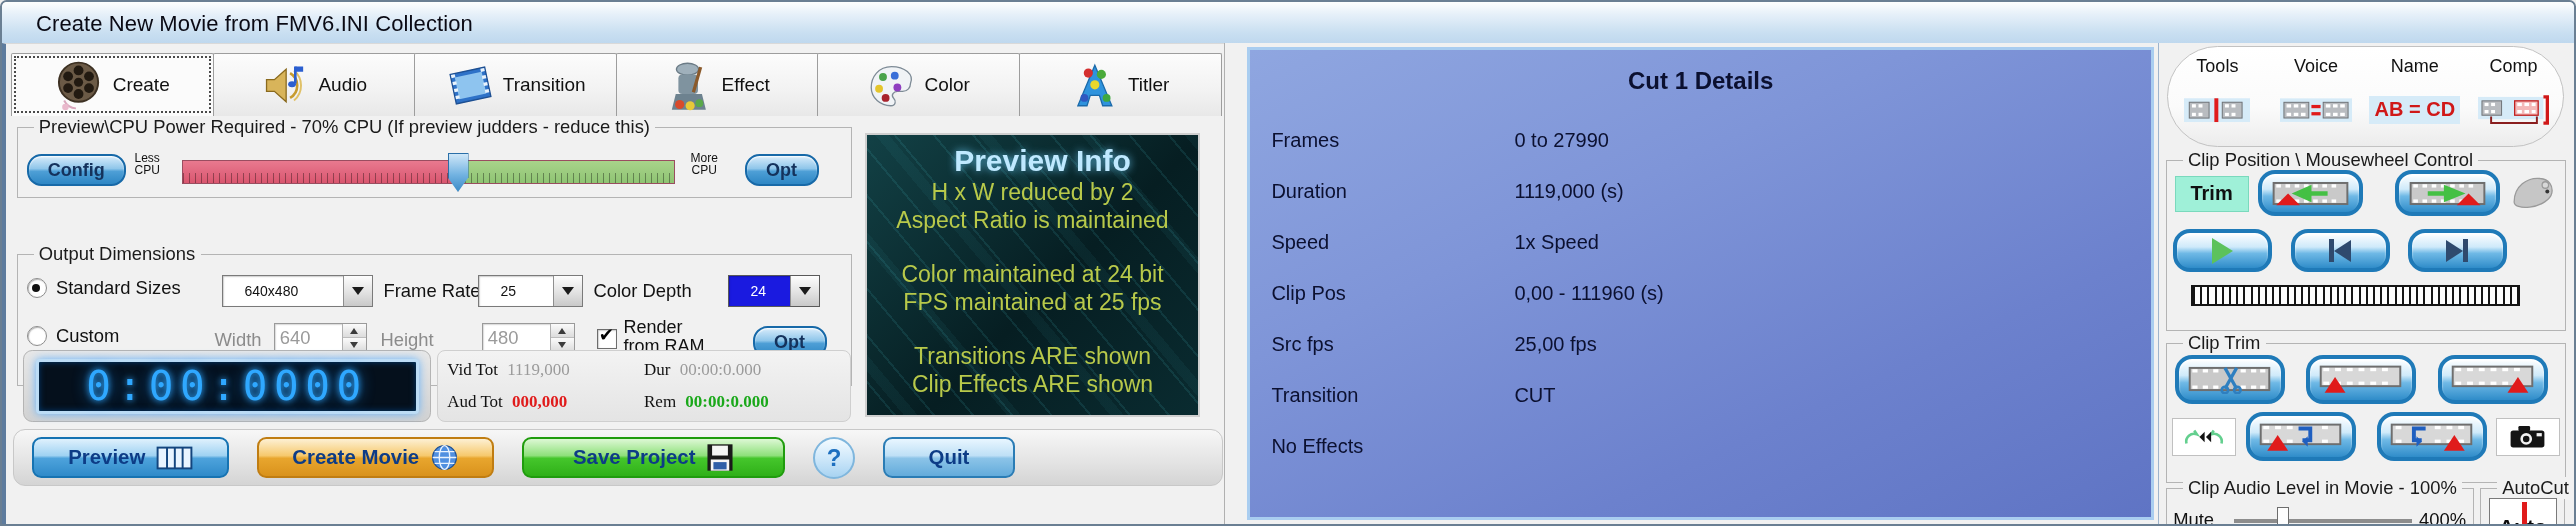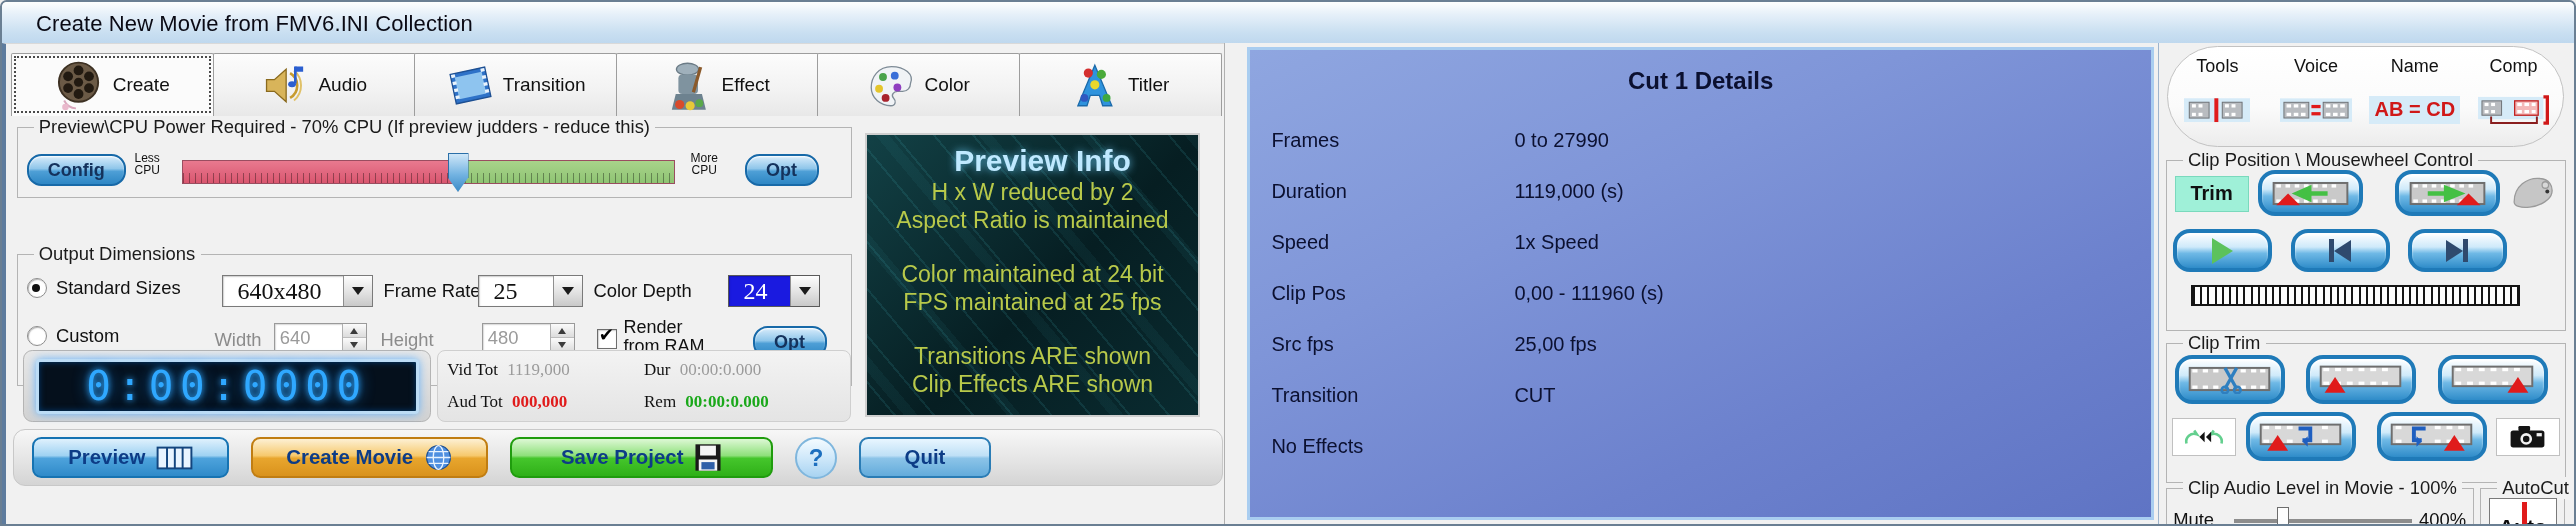--- a/index.html
+++ b/index.html
@@ -136,21 +136,21 @@
     width:8px; height:8px; border-radius:50%; background:#111;
   }
   .rlabel { font-size:18.4px; color:#111; margin-left:9.2px; white-space:nowrap; }
 
   .combo {
     position:absolute; height:32px;
     background:#fff; border:1.3px solid #7a7a7a;
     box-shadow:inset 0.7px 0.7px 1.3px rgba(0,0,0,.25);
     display:flex; align-items:center;
   }
-  .combo > .cval { flex:1; padding-left:15px; font-size:24px; color:#111; white-space:nowrap;font-family:Liberation Serif, serif; }
+  .combo > .cval { flex:1; padding-left:22px; font-size:14px; color:#111; white-space:nowrap; }
   .combo.sel { background:#1a1ae0; border-color:#5a5a5a; }
   .combo.sel > .cval { color:#fff; }
   .cbtn {
     width:29px; align-self:stretch; flex:0 0 29px;
     background:linear-gradient(#fdfdfd,#e2e2e2 55%,#c9c9c9);
     border-left:1.3px solid #8f8f8f;
     display:flex; align-items:center; justify-content:center;
   }
   .arrow-dn { width:0;height:0;border-left:6.6px solid transparent;border-right:6.6px solid transparent;border-top:8px solid #1b1b1b; }
   .arrow-up-s { width:0;height:0;border-left:4.6px solid transparent;border-right:4.6px solid transparent;border-bottom:6px solid #3c3c3c; }
@@ -249,21 +249,21 @@
     position:relative; text-align:center;
     font-size:23px; color:#b8c94a; line-height:1.22; white-space:nowrap;
   }
   .pi-gap { height:26px; }
 
   
   #actionbar {
     position:absolute; left:6.6px; top:385px; width:1210px; height:57px;
     background:linear-gradient(#f7f7f7,#e3e3e3 60%,#d4d4d4);
     border-radius:12px; border:0.7px solid #c8c8c8;
-    display:flex; align-items:center; gap:22px; padding-left:18.4px;
+    display:flex; align-items:center; gap:28px; padding-left:18.4px;
   }
   .bigbtn {
     height:41px; border-radius:9.2px;
     display:flex; align-items:center; justify-content:center; gap:10.5px;
     font-size:20.4px; font-weight:bold; color:#0d3c86;
     padding:0 14.5px; white-space:nowrap;
   }
   .bigbtn .bb-ico { flex:0 0 auto; display:flex; align-items:center; }
   #btn-preview { width:197px; background:linear-gradient(#dff1fd,#9fd2f2 45%,#4ea3dc 52%,#2f8ac9);
       border:2.6px solid #1673b2; }

